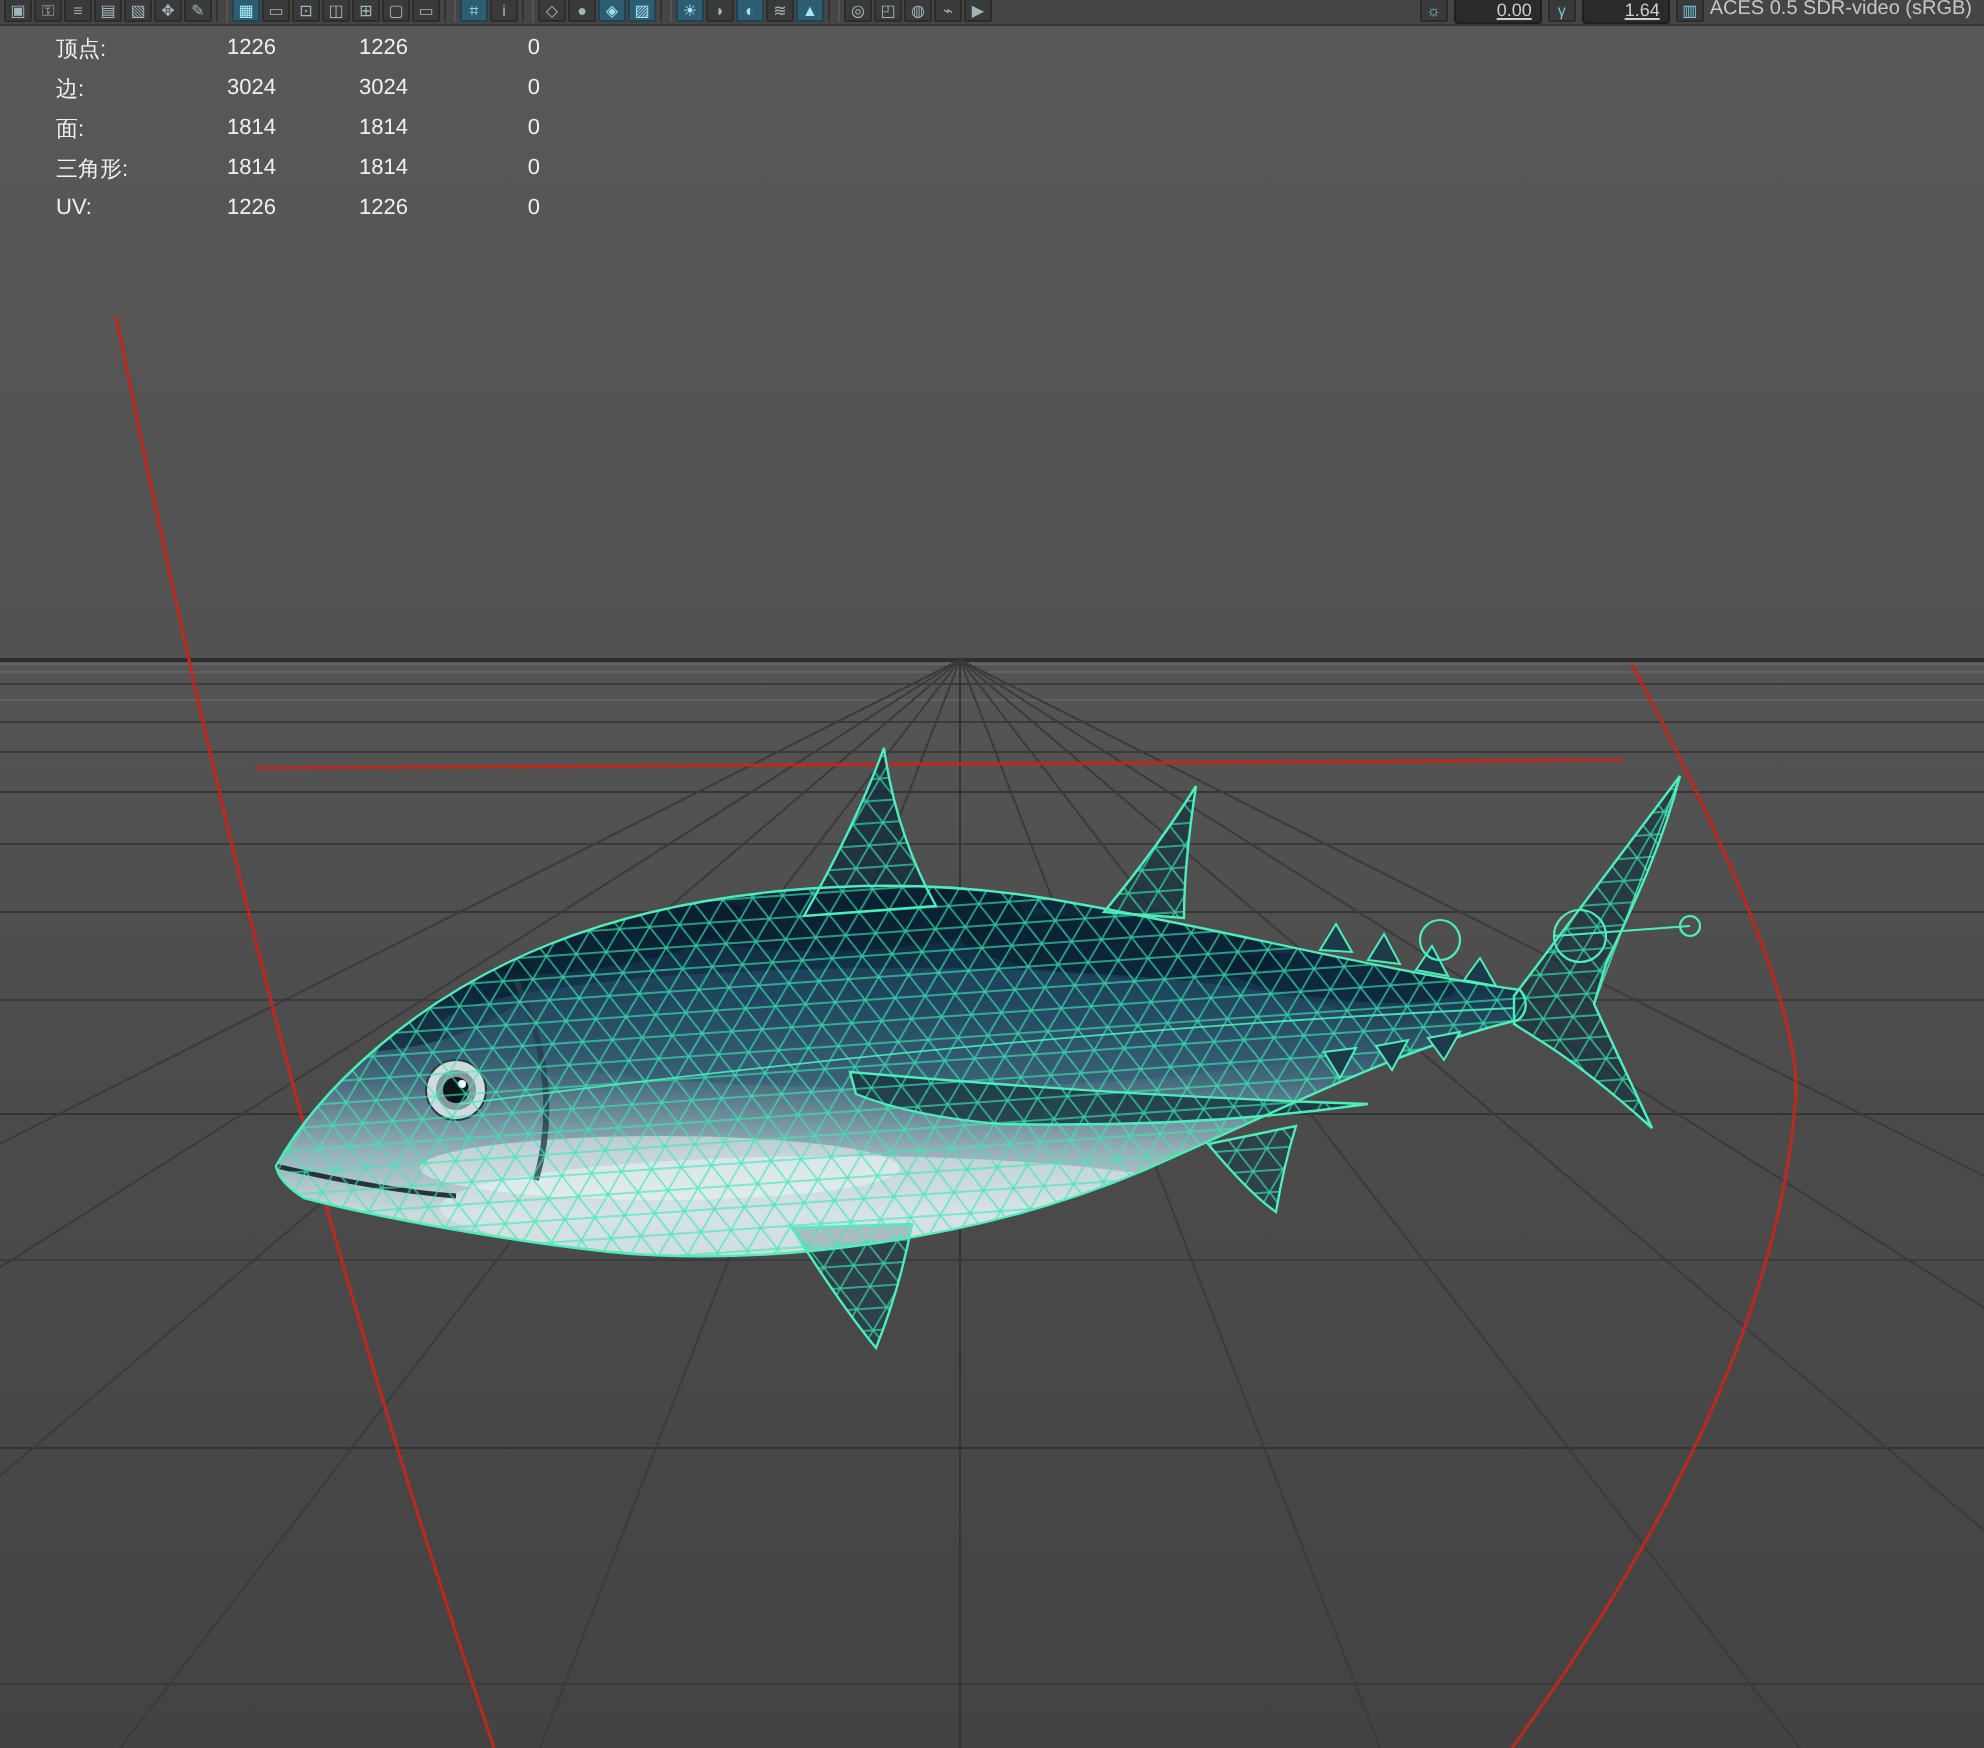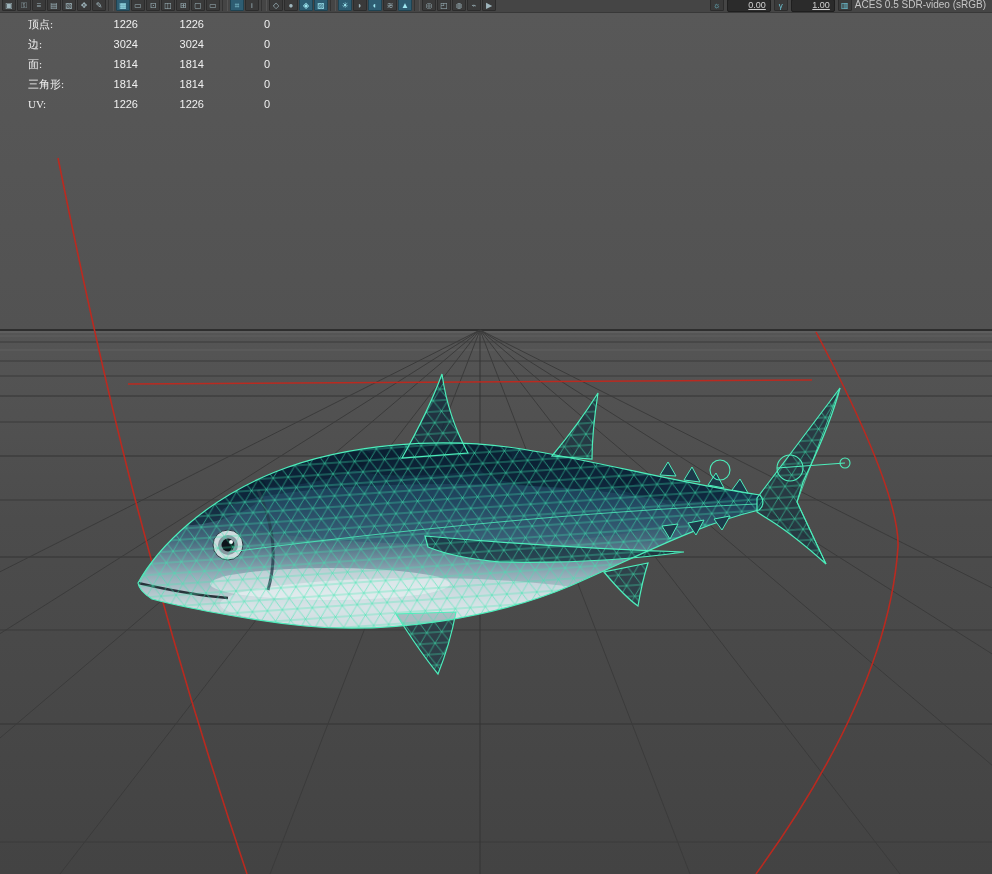--- a/index.html
+++ b/index.html
@@ -29,21 +29,21 @@
     min-width:34px;height:11px;margin-top:-1px;background:#2b2b2b;border:1px solid #1f1f1f;
     border-radius:2px;color:#cfcfcf;font-size:9px;line-height:11px;text-align:right;
     padding:0 4px;box-sizing:content-box;text-decoration:underline;
   }
   .tb-mini{width:14px;height:12px;margin-top:-1px;background:#3a3a3a;border:1px solid #2c2c2c;
     color:#6fc8da;font-size:8px;line-height:11px;text-align:center;border-radius:1px;box-sizing:border-box;}
   .tb-label{color:#c6c6c6;font-size:10px;line-height:12px;margin-top:-1px;cursor:pointer;}
   
   .hud{position:absolute;top:14px;left:0;z-index:20;color:#f0f0f0;font-size:11px;}
   .hud-row{display:flex;height:20px;align-items:center;}
-  .hud-label{width:72px;padding-left:28px;text-align:left;font-family:Liberation Serif, serif;}
+  .hud-label{width:72px;padding-left:28px;text-align:left;}
   .hud-c1{width:38px;text-align:right;}
   .hud-c2{width:66px;text-align:right;}
   .hud-c3{width:66px;text-align:right;}
   
   .viewport{position:absolute;top:12px;left:0;width:992px;height:862px;z-index:1;}
 </style>
 </head>
 <body>
 
 <div class="toolbar">
@@ -81,21 +81,21 @@
       <span class="tb-icon">◎</span>
       <span class="tb-icon">◰</span>
       <span class="tb-icon">◍</span>
       <span class="tb-icon">⌁</span>
       <span class="tb-icon">▶</span>
     </div>
   <div class="tb-right">
     <span class="tb-mini">☼</span>
     <span class="tb-field">0.00</span>
     <span class="tb-mini">γ</span>
-    <span class="tb-field">1.00</span>
+    <span class="tb-field">1.64</span>
     <span class="tb-mini">▥</span>
     <span class="tb-label">ACES 0.5 SDR-video (sRGB)</span>
   </div>
 </div>
 
 <div class="hud">
   <div class="hud-row">
     <span class="hud-label">顶点:</span>
     <span class="hud-c1">1226</span>
     <span class="hud-c2">1226</span>

